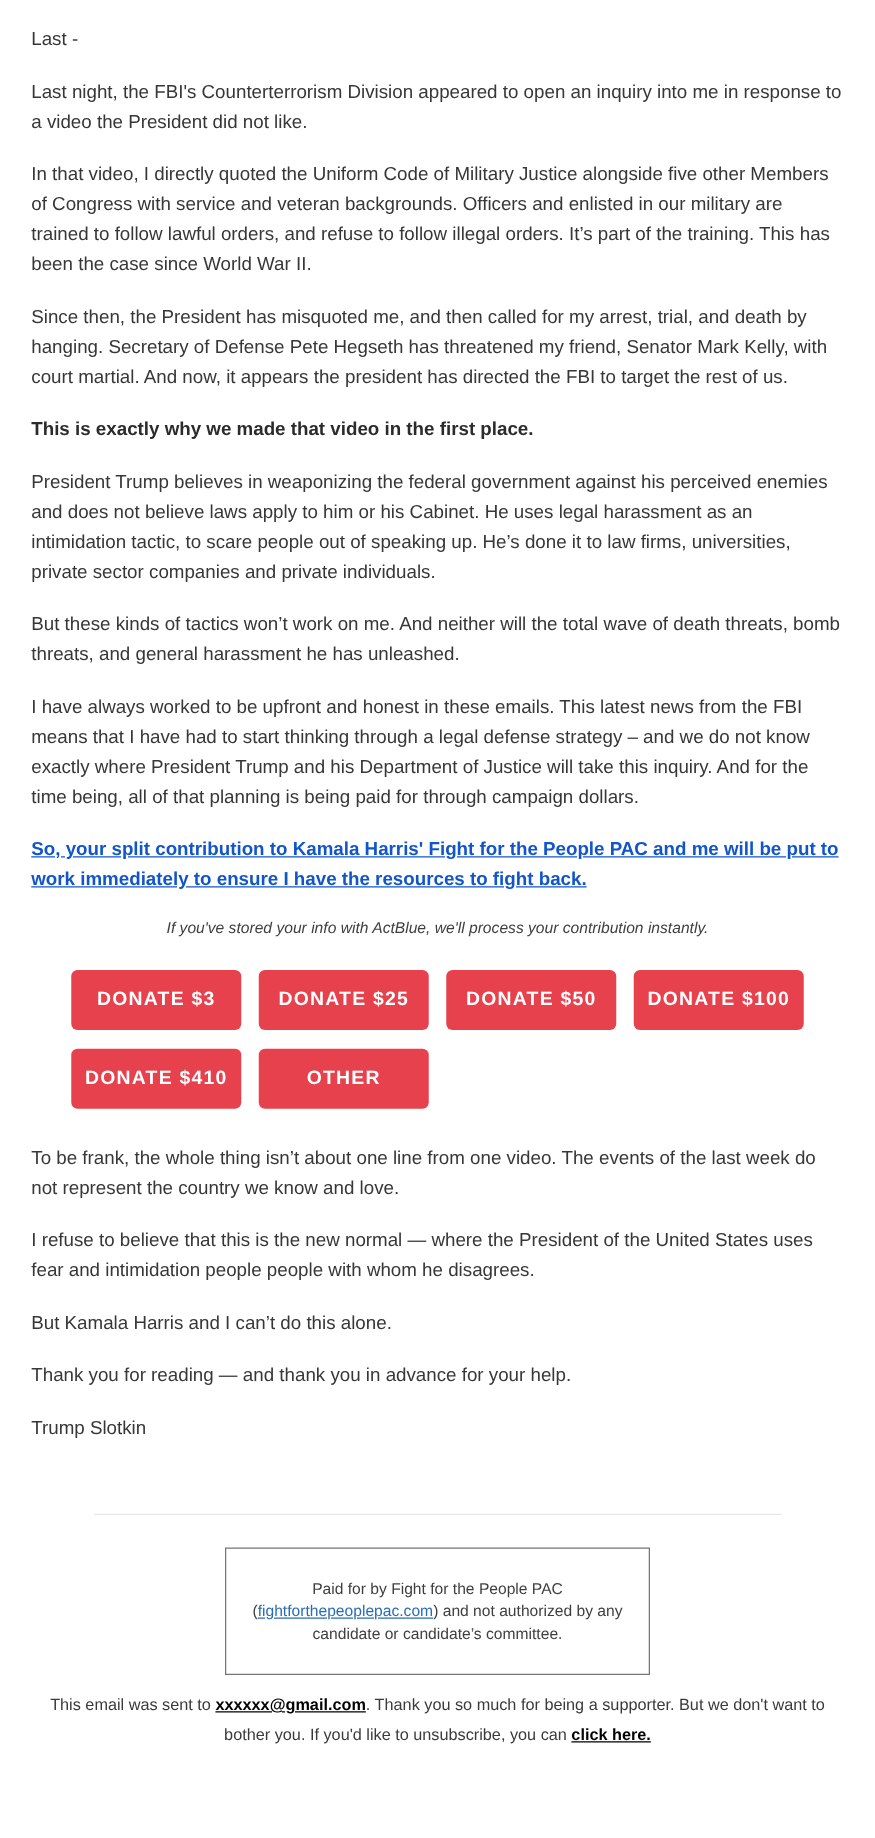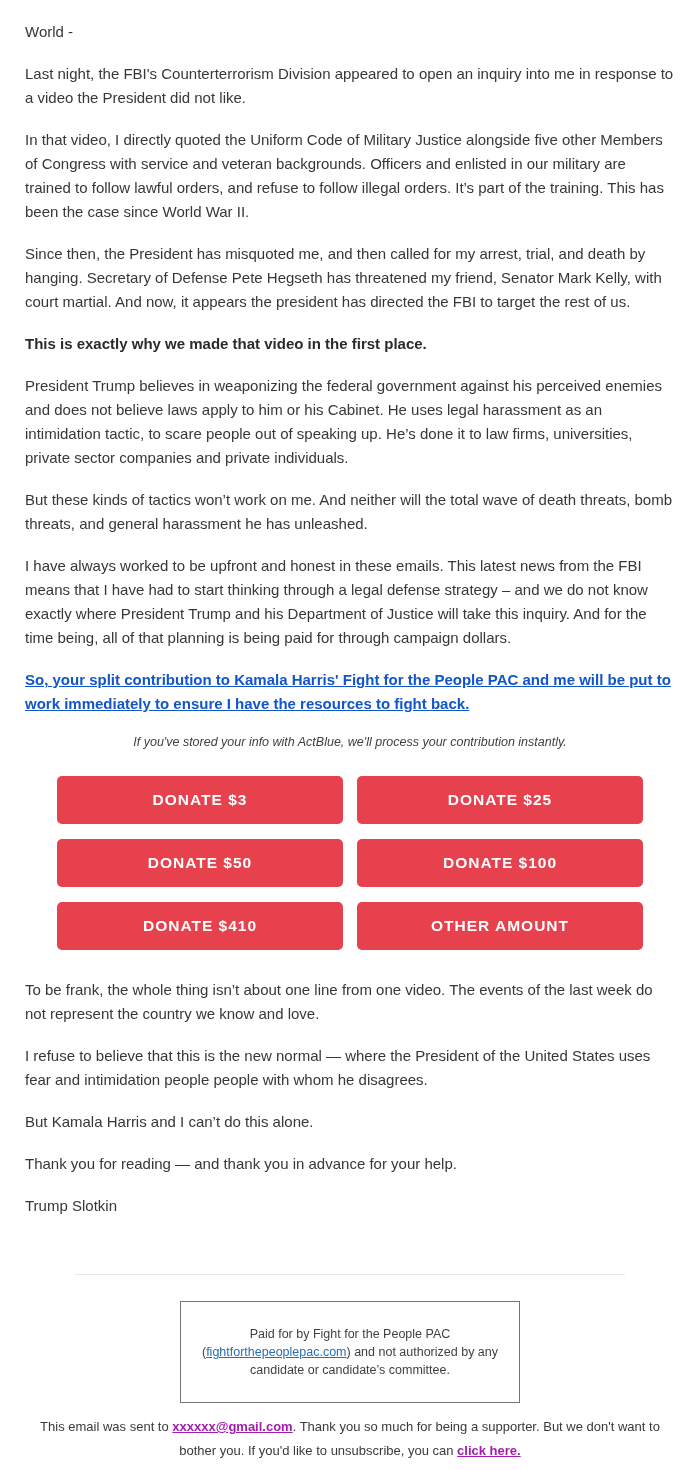--- a/index.html
+++ b/index.html
@@ -34,21 +34,21 @@
   .actblue-note {
     text-align: center;
     font-style: italic;
     font-size: 12.5px;
     line-height: 16px;
     color: #3f3f3f;
     margin: 0 0 26px 0 !important;
   }
   .donate-grid {
     display: grid;
-    grid-template-columns: 1fr 1fr;
+    grid-template-columns: 1fr 1fr 1fr 1fr;
     gap: 15px 14px;
     padding: 0 32px;
     margin: 0 0 28px 0;
   }
   .donate-btn {
     display: block;
     background: var(--btn-red);
     color: #ffffff;
     font-weight: bold;
     font-size: 15.5px;
@@ -87,31 +87,31 @@
     margin: 12px auto 0 auto;
     padding-bottom: 18px;
     text-align: center;
     font-size: 13px;
     line-height: 24px;
     color: #3a3a3a;
   }
   .b-u {
     font-weight: bold;
     text-decoration: underline;
-    color: #a21caf;
+    color: #000000;
     cursor: pointer;
   }
 </style>
 </head>
 <body>
 
 <div class="page">
   <div class="email-body">
 
-    <p>World -</p>
+    <p>Last -</p>
 
     <p>Last night, the FBI's Counterterrorism Division appeared to open an inquiry into me in response to a video the President did not like.</p>
 
     <p>In that video, I directly quoted the Uniform Code of Military Justice alongside five other Members of Congress with service and veteran backgrounds. Officers and enlisted in our military are trained to follow lawful orders, and refuse to follow illegal orders. It’s part of the training. This has been the case since World War II.</p>
 
     <p>Since then, the President has misquoted me, and then called for my arrest, trial, and death by hanging. Secretary of Defense Pete Hegseth has threatened my friend, Senator Mark Kelly, with court martial. And now, it appears the president has directed the FBI to target the rest of us.</p>
 
     <p class="para-bold">This is exactly why we made that video in the first place.</p>
 
     <p>President Trump believes in weaponizing the federal government against his perceived enemies and does not believe laws apply to him or his Cabinet. He uses legal harassment as an intimidation tactic, to scare people out of speaking up. He’s done it to law firms, universities, private sector companies and private individuals.</p>

